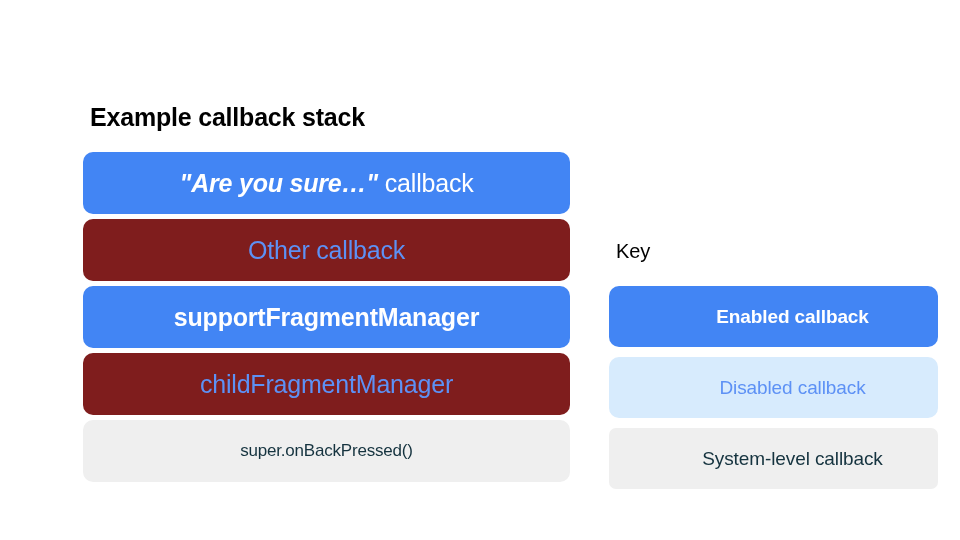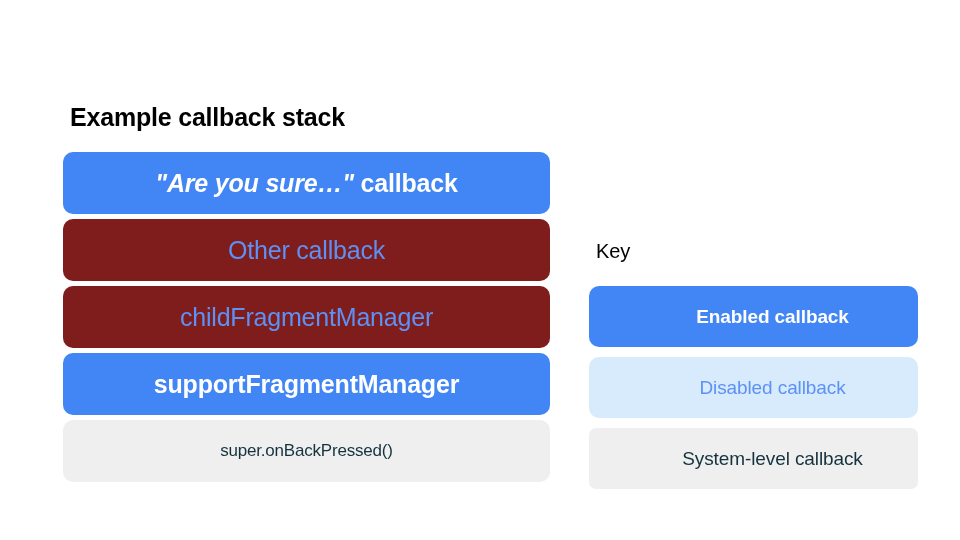--- a/index.html
+++ b/index.html
@@ -13,20 +13,21 @@
     background: #FFFFFF;
     font-family: "Liberation Sans", sans-serif;
     overflow: hidden;
     position: relative;
     -webkit-font-smoothing: antialiased;
   }
 
   .canvas {
     position: absolute;
     inset: 0;
+    margin-left: 20px;
   }
 
   
   .stack-col {
     position: absolute;
     left: 63px;
     top: 100px;
     width: 487px;
   }
   .stack-title {
@@ -77,21 +78,21 @@
     font-size: 17px;
     letter-spacing: -0.2px;
   }
 
   .row .quoted {
     font-style: italic;
     font-weight: 700;
   }
   .row .plain {
     font-style: normal;
-    font-weight: 700;
+    font-weight: 400;
   }
 
   
   .key-col {
     position: absolute;
     left: 589px;
     top: 238px;
     width: 329px;
   }
   .key-title {
@@ -154,28 +155,28 @@
     <div class="stack-rows">
 
       <div class="row enabled">
         <span><span class="quoted">"Are you sure…"</span><span class="plain"> callback</span></span>
       </div>
 
       <div class="row disabled">
         <span>Other callback</span>
       </div>
 
+      <div class="row enabled">
+        <span>supportFragmentManager</span>
+      </div>
+
       <div class="row disabled">
         <span>childFragmentManager</span>
       </div>
 
-      <div class="row enabled">
-        <span>supportFragmentManager</span>
-      </div>
-
       <div class="row system">
         <span>super.onBackPressed()</span>
       </div>
 
     </div>
   </div>
 
   <div class="key-col">
     <div class="key-title">Key</div>
 

